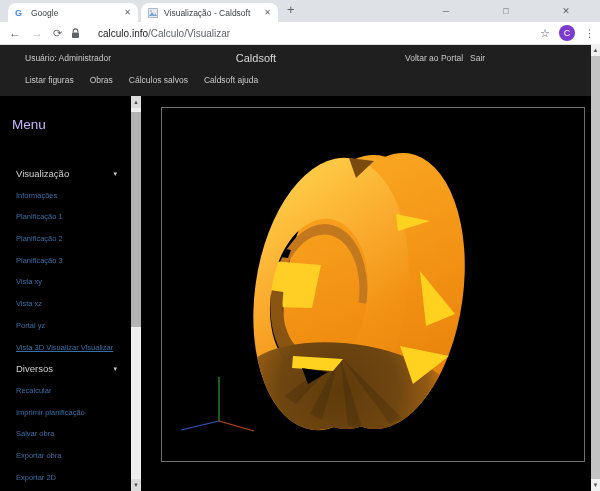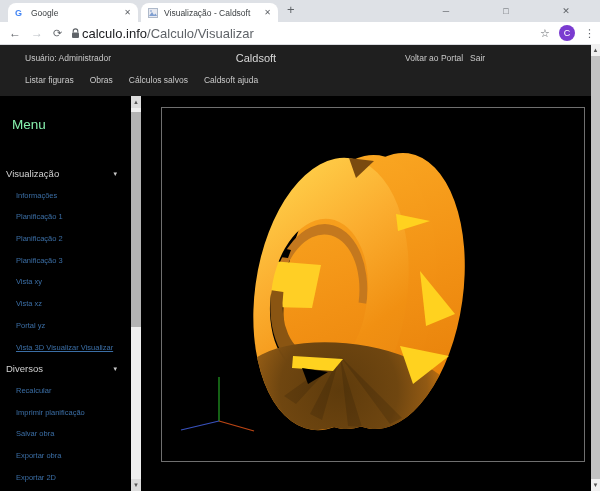--- a/index.html
+++ b/index.html
@@ -13,38 +13,38 @@
   .tab .tab-title{white-space:nowrap;overflow:hidden;flex:1;}
   .tab-close{color:#5F6368;font-size:8px;margin-left:6px;}
   .favicon{width:10px;height:10px;margin-right:6px;flex:none;display:inline-block;}
   .g-letter{font-size:9px;font-weight:bold;color:#4285F4;line-height:10px;}
   .newtab{position:absolute;left:287px;top:2px;font-size:13px;color:#5F6368;}
   .winctl{position:absolute;top:0;height:22px;width:16px;display:flex;align-items:center;justify-content:center;
           color:#5F6368;font-size:9px;}
   .toolbar{position:absolute;left:0;top:22px;width:600px;height:22px;background:#fff;
            border-bottom:1px solid #DADCE0;box-sizing:content-box;}
   .tb-ico{position:absolute;top:0;height:22px;display:flex;align-items:center;color:#5F6368;font-size:12px;}
-  .url{position:absolute;left:82px;top:0;height:22px;display:flex;align-items:center;font-size:13px;text-align:center;}
+  .url{position:absolute;left:98px;top:0;height:22px;display:flex;align-items:center;font-size:10px;text-align:center;}
   .url .domain{color:#202124;}
   .url .path{color:#5F6368;}
   .avatar{position:absolute;left:559px;top:3px;width:16px;height:16px;border-radius:50%;background:#7A3BD0;
           color:#fff;font-size:9px;display:flex;align-items:center;justify-content:center;}
   
   .page{position:absolute;left:0;top:45px;width:584px;height:446px;background:#000;}
   .pageheader{position:absolute;left:0;top:0;width:600px;height:51px;background:#1F1F1F;}
   .hdr-user{position:absolute;left:25px;top:8px;font-size:8.5px;color:#C9C9C9;white-space:nowrap;}
   .hdr-brand{position:absolute;left:0;top:7px;width:512px;text-align:center;font-size:11px;color:#D8D8D8;}
   .hdr-link{position:absolute;top:8px;font-size:8.5px;color:#C9C9C9;white-space:nowrap;cursor:pointer;}
   .nav-row{position:absolute;left:25px;top:30px;display:flex;gap:16px;font-size:8.5px;color:#C9C9C9;}
   .nav-row span{cursor:pointer;white-space:nowrap;}
   
-  .sb-title{position:absolute;left:12px;top:72px;font-size:13.5px;color:#86efac;}
+  .sb-title{position:absolute;left:12px;top:72px;font-size:13.5px;color:#c4b5fd;}
   .menu-rows{position:absolute;left:0;top:118px;width:131px;}
   .mrow{height:21.7px;line-height:21.7px;position:relative;white-space:nowrap;}
-  .mrow.section{padding-left:6px;font-size:9.5px;color:#D2D2D2;}
+  .mrow.section{padding-left:16px;font-size:9.5px;color:#D2D2D2;}
   .mrow.link{padding-left:16px;font-size:7.5px;color:#3B6EA5;cursor:pointer;}
   .mrow.active{text-decoration:underline;}
   .caret{position:absolute;right:14px;top:0;font-size:7px;color:#C9C9C9;}
   
   .sb-v{position:absolute;background:#EFEFEF;}
   .sb-arrow{position:absolute;left:0;width:100%;height:12px;background:#DCDCDC;color:#555;
             font-size:6px;display:flex;align-items:center;justify-content:center;}
   .sb-thumb{position:absolute;left:0;width:100%;background:#B3B3B3;}
   
   .canvas3d{position:absolute;left:161px;top:62px;width:424px;height:355px;border:1px solid #6F6F6F;

